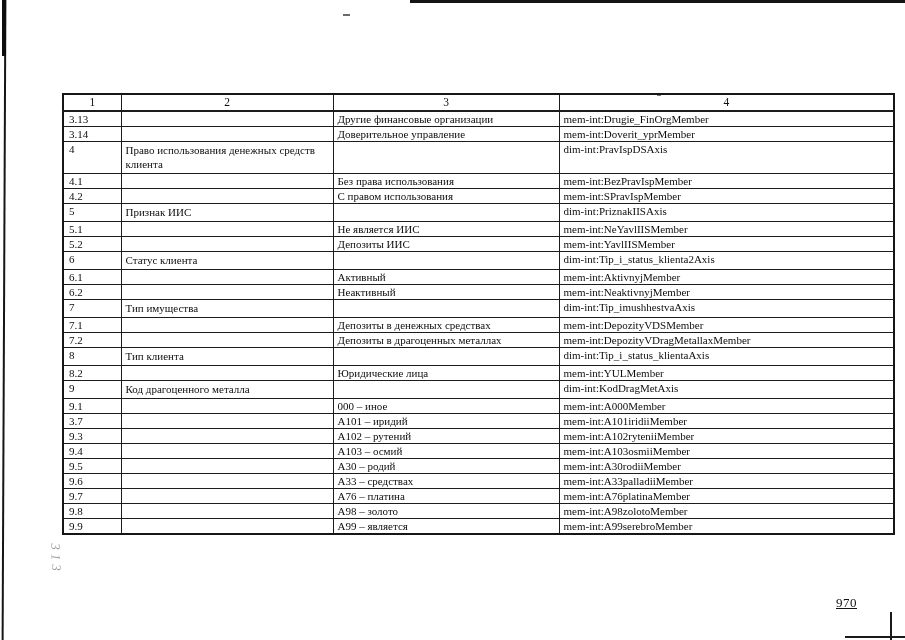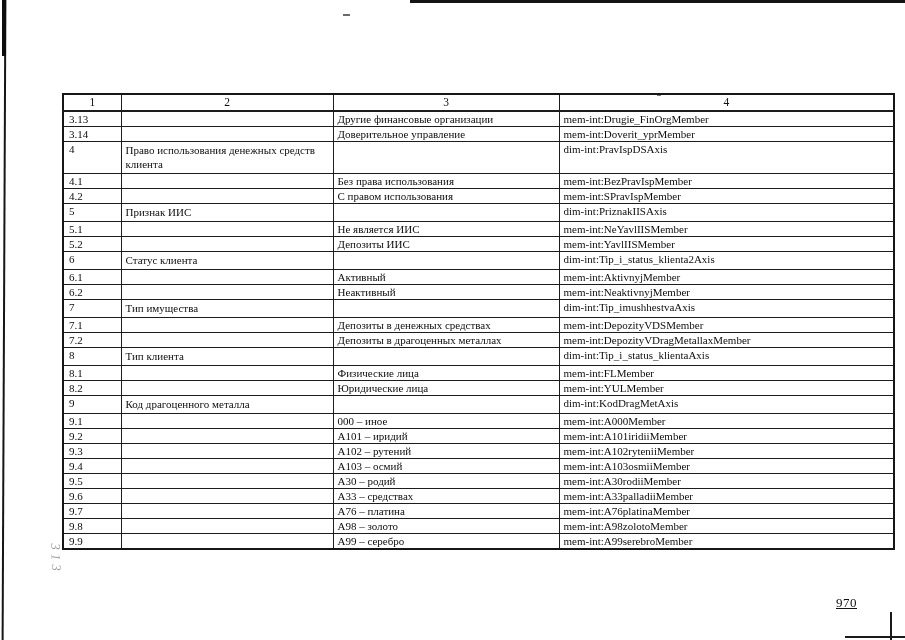--- a/index.html
+++ b/index.html
@@ -220,26 +220,20 @@
       <td class="c-code">mem-int:DepozityVDragMetallaxMember</td>
     </tr>
 
     <tr>
       <td class="c-num">8</td>
       <td class="c-group">Тип клиента</td>
       <td class="c-value"></td>
       <td class="c-code">dim-int:Tip_i_status_klientaAxis</td>
     </tr>
 
-    <tr>
-      <td class="c-num">8.1</td>
-      <td class="c-group"></td>
-      <td class="c-value">Физические лица</td>
-      <td class="c-code">mem-int:FLMember</td>
-    </tr>
 
     <tr>
       <td class="c-num">8.2</td>
       <td class="c-group"></td>
       <td class="c-value">Юридические лица</td>
       <td class="c-code">mem-int:YULMember</td>
     </tr>
 
     <tr>
       <td class="c-num">9</td>
@@ -249,21 +243,21 @@
     </tr>
 
     <tr>
       <td class="c-num">9.1</td>
       <td class="c-group"></td>
       <td class="c-value">000 – иное</td>
       <td class="c-code">mem-int:A000Member</td>
     </tr>
 
     <tr>
-      <td class="c-num">9.2</td>
+      <td class="c-num">3.7</td>
       <td class="c-group"></td>
       <td class="c-value">A101 – иридий</td>
       <td class="c-code">mem-int:A101iridiiMember</td>
     </tr>
 
     <tr>
       <td class="c-num">9.3</td>
       <td class="c-group"></td>
       <td class="c-value">A102 – рутений</td>
       <td class="c-code">mem-int:A102ryteniiMember</td>
@@ -300,21 +294,21 @@
     <tr>
       <td class="c-num">9.8</td>
       <td class="c-group"></td>
       <td class="c-value">A98 – золото</td>
       <td class="c-code">mem-int:A98zolotoMember</td>
     </tr>
 
     <tr>
       <td class="c-num">9.9</td>
       <td class="c-group"></td>
-      <td class="c-value">A99 – серебро</td>
+      <td class="c-value">A99 – является</td>
       <td class="c-code">mem-int:A99serebroMember</td>
     </tr>
 
   </tbody>
   </table>
 
   <div class="page-number">970</div>
 
 </div>
 

